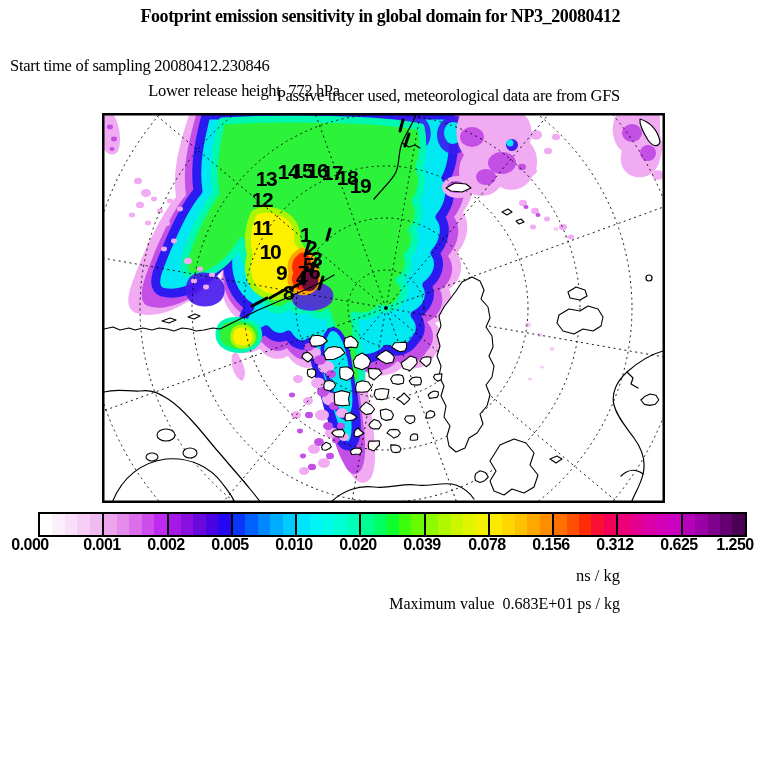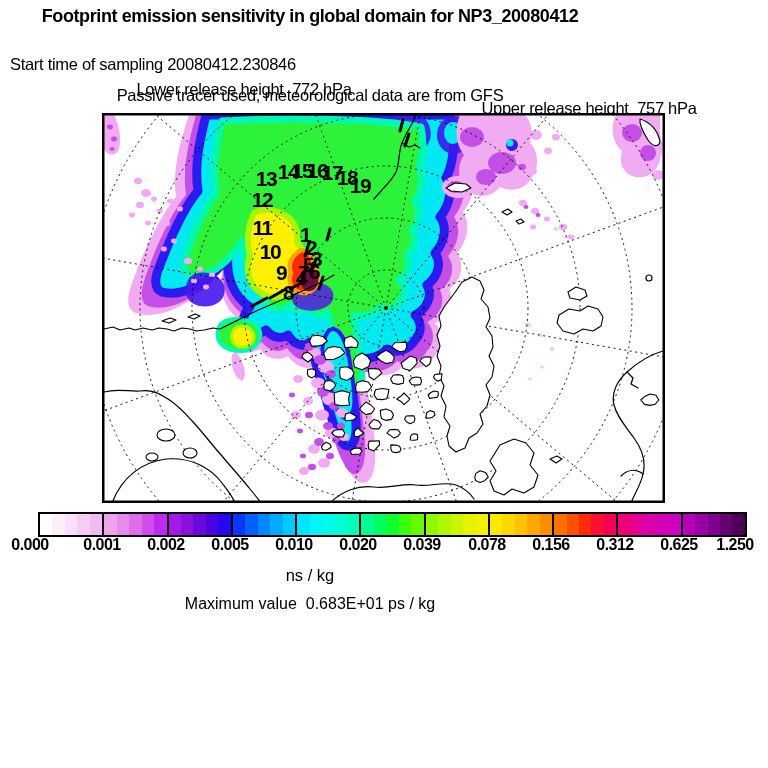--- a/index.html
+++ b/index.html
@@ -1,18 +1,18 @@
 <!DOCTYPE html>
 <html><head>
 <meta charset="utf-8">
 <style>
   html,body{margin:0;padding:0;}
   body{width:768px;height:768px;background:#ffffff;position:relative;
        font-family:"Liberation Sans",sans-serif;color:#000;overflow:hidden;}
-  .hline{position:absolute;left:0;width:620px;text-align:center;white-space:pre;}
+  .hline{position:absolute;left:0;width:620px;text-align:right;white-space:pre;font-family:Liberation Serif, serif;}
   .title{top:6px;font-size:18px;font-weight:700;letter-spacing:-0.4px;}
   .sub{font-size:16.5px;font-weight:400;letter-spacing:-0.3px;}
   .l2{top:36px;} .l3{top:61px;margin-left:44px;} .l4{top:86px;}
   .abspan{position:absolute;white-space:pre;}
   .l2a{left:10px;} .l2b{right:13px;}
   .l3a{left:200px;transform:translateX(-50%);} .l3b{left:545px;transform:translateX(-50%);}
   #mapframe{position:absolute;left:102px;top:113px;width:563px;height:390px;
             border:2px solid #000;box-sizing:border-box;background:#fff;}
   #mapsvg{display:block;width:559px;height:386px;}
   #cbar{position:absolute;left:38px;top:512px;width:705px;height:21px;
@@ -34,21 +34,20 @@
 </style>
 </head>
 <body>
 
 <div class="hline title">Footprint emission sensitivity in global domain for NP3_20080412</div>
 <div class="hline sub l2">
   <span class="abspan l2a">Start time of sampling 20080412.230846</span>
 </div>
 <div class="hline sub l3">
   <span class="abspan l3a">Lower release height  772 hPa</span>
-  <span class="abspan l3b">Upper release height  757 hPa</span>
 </div>
 <div class="hline sub l4">Passive tracer used, meteorological data are from GFS</div>
 
 <div id="mapframe">
 <svg id="mapsvg" viewBox="0 0 559 386" xmlns="http://www.w3.org/2000/svg">
 
   <g>
 
     <path fill="#F0ABF2" d="M85,0 C76,28 68,55 72,82 C58,98 40,135 30,163 C22,182 22,194 32,198
       C50,204 72,195 88,184 C100,176 112,165 119,154 C113,174 121,196 137,206 C127,213 121,223 128,233

